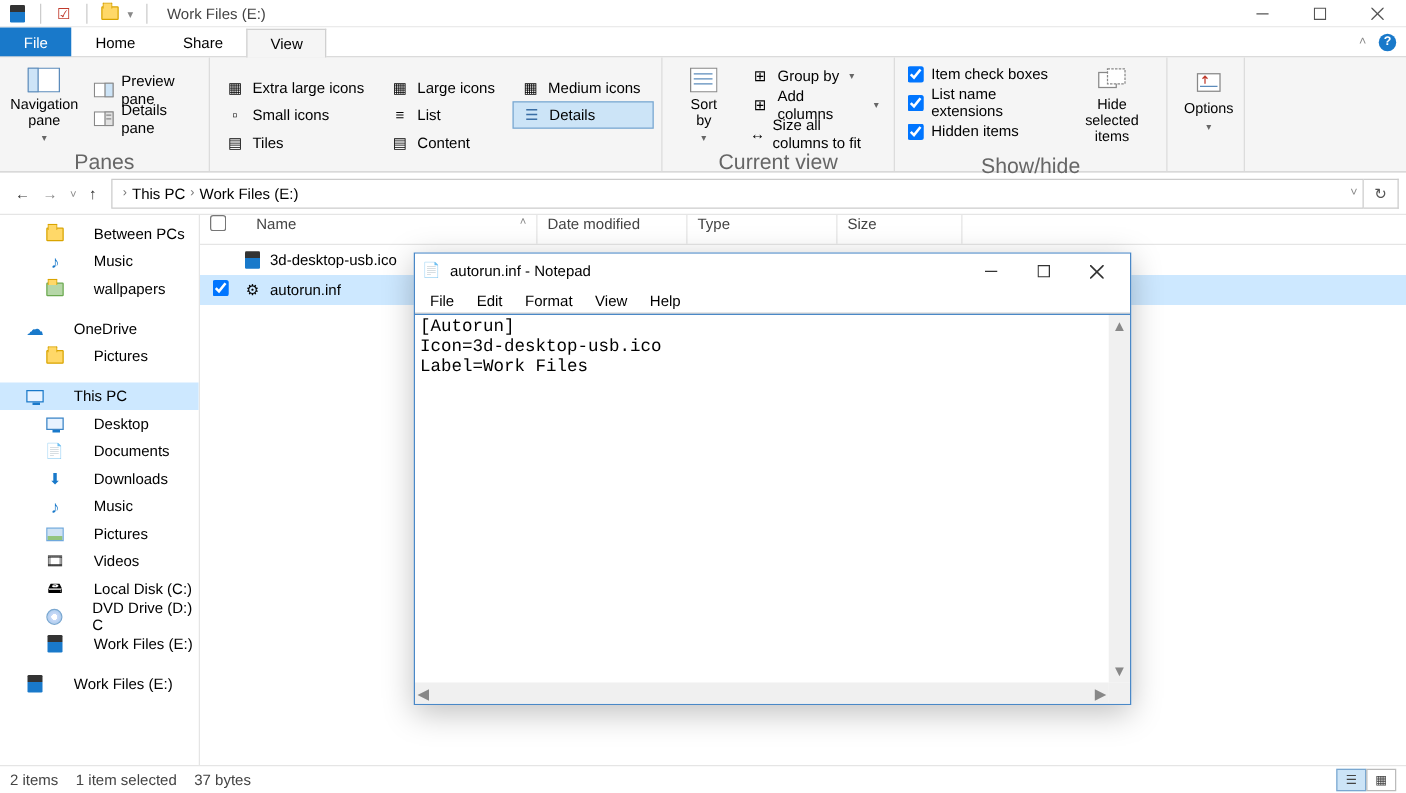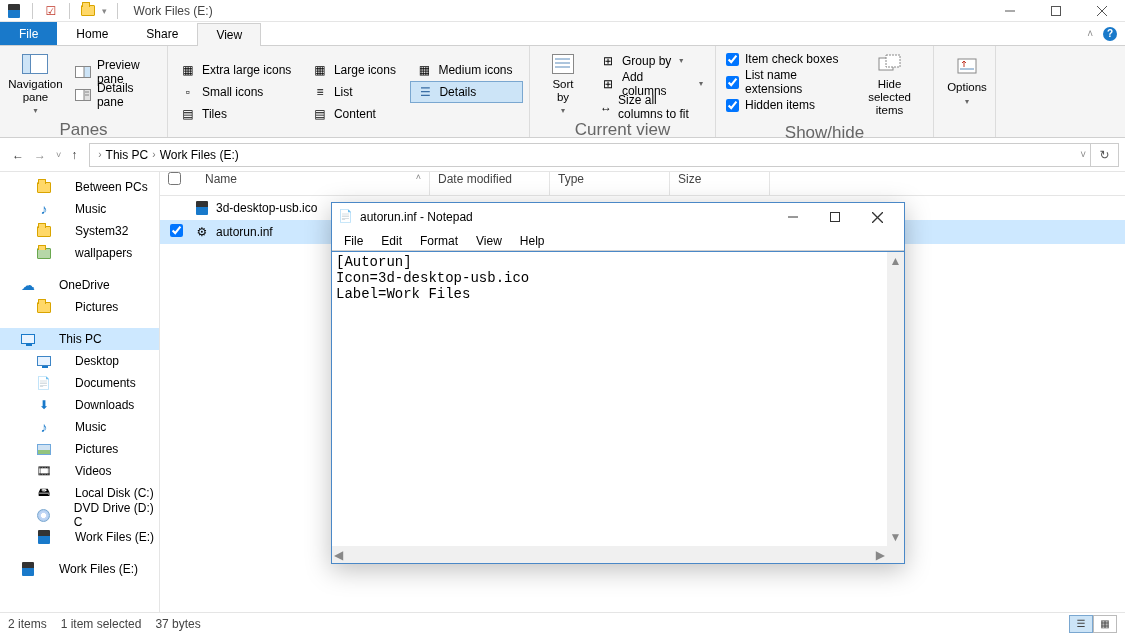--- a/index.html
+++ b/index.html
@@ -341,26 +341,20 @@
           <span class="folder"></span>
         </span>
         <span>Between PCs</span>
       </div>
     <div class="navitem indent">
         <span class="ic music-ic">♪</span>
         <span>Music</span>
       </div>
     <div class="navitem indent">
         <span class="ic">
-          <span class="folder"></span>
-        </span>
-        <span>System32</span>
-      </div>
-    <div class="navitem indent">
-        <span class="ic">
           <span class="folder" style="background:#b6d7a8;border-color:#6aa84f"></span>
         </span>
         <span>wallpapers</span>
       </div>
     <div class="navgap"></div>
     <div class="navitem">
         <span class="ic cloud-ic">☁</span>
         <span>OneDrive</span>
       </div>
     <div class="navitem indent">

